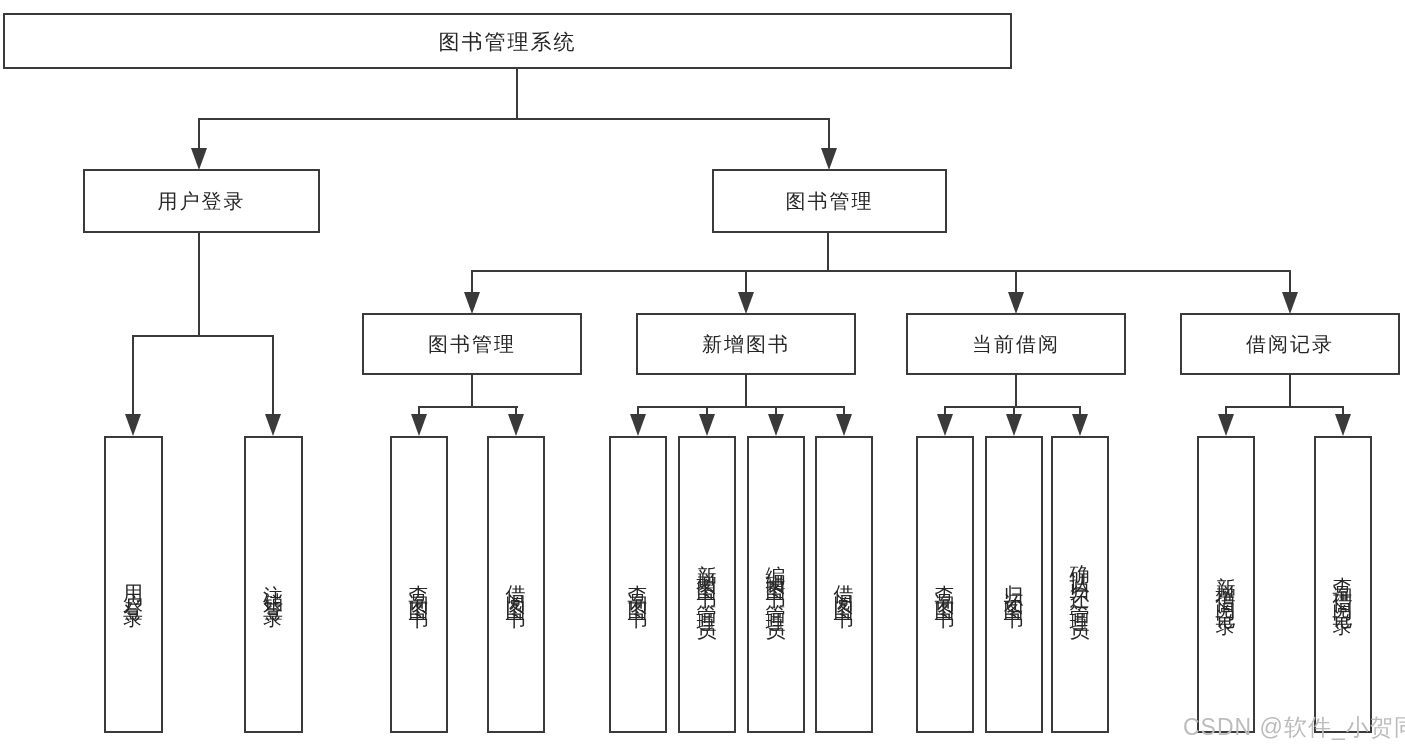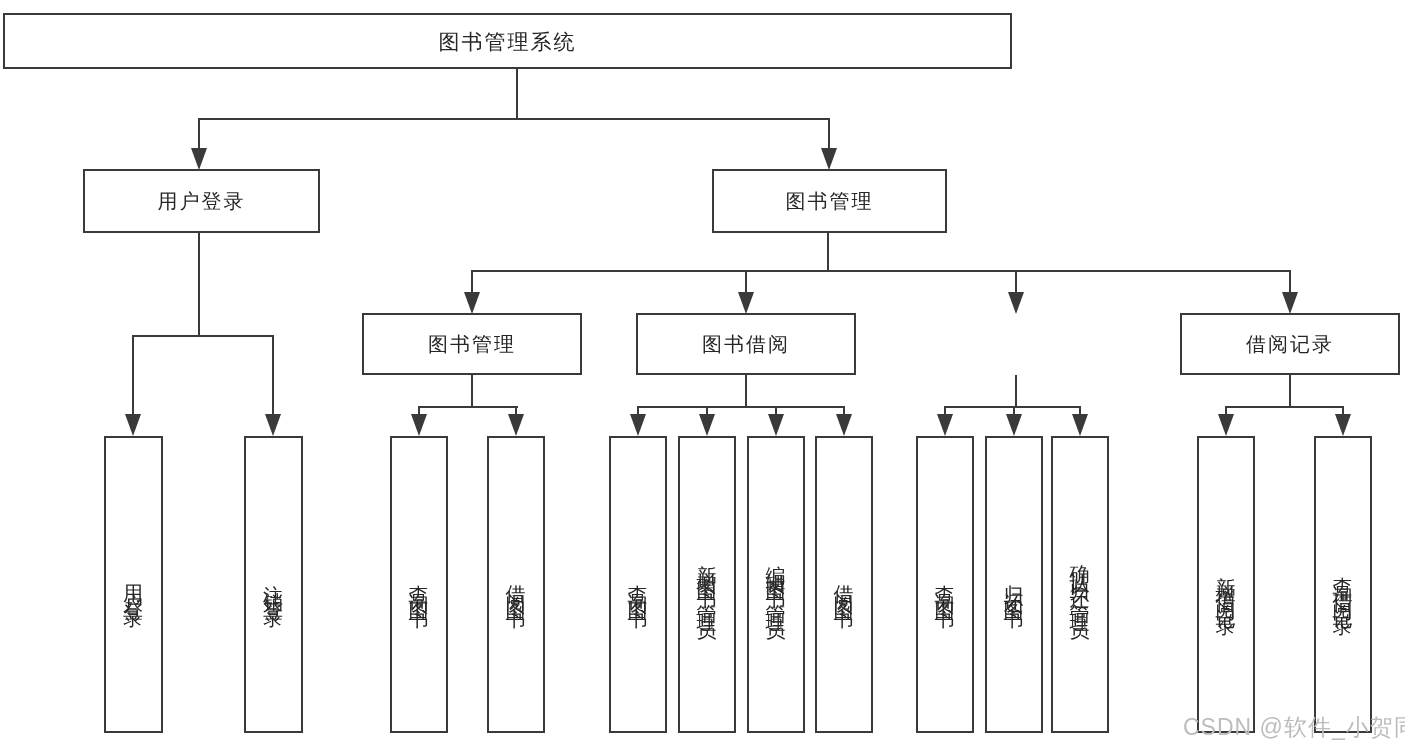--- a/index.html
+++ b/index.html
@@ -58,22 +58,23 @@
 <div class="stage">
 
   <div class="node hnode root-node" style="left:3px;top:13px;width:1009px;height:56px">图书管理系统</div>
 
   <div class="node hnode" style="left:83px;top:169px;width:237px;height:64px">用户登录</div>
 
   <div class="node hnode" style="left:712px;top:169px;width:235px;height:64px">图书管理</div>
 
   <div class="node hnode" style="left:362px;top:313px;width:220px;height:62px">图书管理</div>
 
-  <div class="node hnode" style="left:636px;top:313px;width:220px;height:62px">图书借阅</div>
+  <div class="node hnode" style="left:636px;top:313px;width:220px;height:62px">新增图书</div>
 
+  <div class="node hnode" style="left:906px;top:313px;width:220px;height:62px">当前借阅</div>
 
   <div class="node hnode" style="left:1180px;top:313px;width:220px;height:62px">借阅记录</div>
 
   <div class="node vnode" style="left:104px;top:436px;width:59px;height:297px">用户登录</div>
 
   <div class="node vnode" style="left:244px;top:436px;width:59px;height:297px">注销登录</div>
 
   <div class="node vnode" style="left:390px;top:436px;width:58px;height:297px">查询图书</div>
 
   <div class="node vnode" style="left:487px;top:436px;width:58px;height:297px">借阅图书</div>

